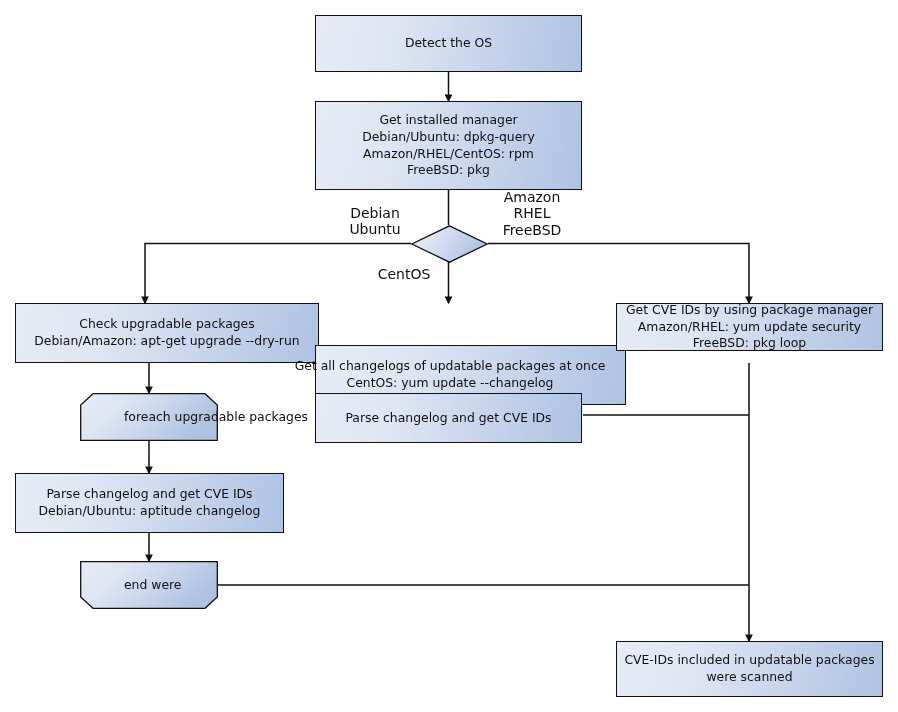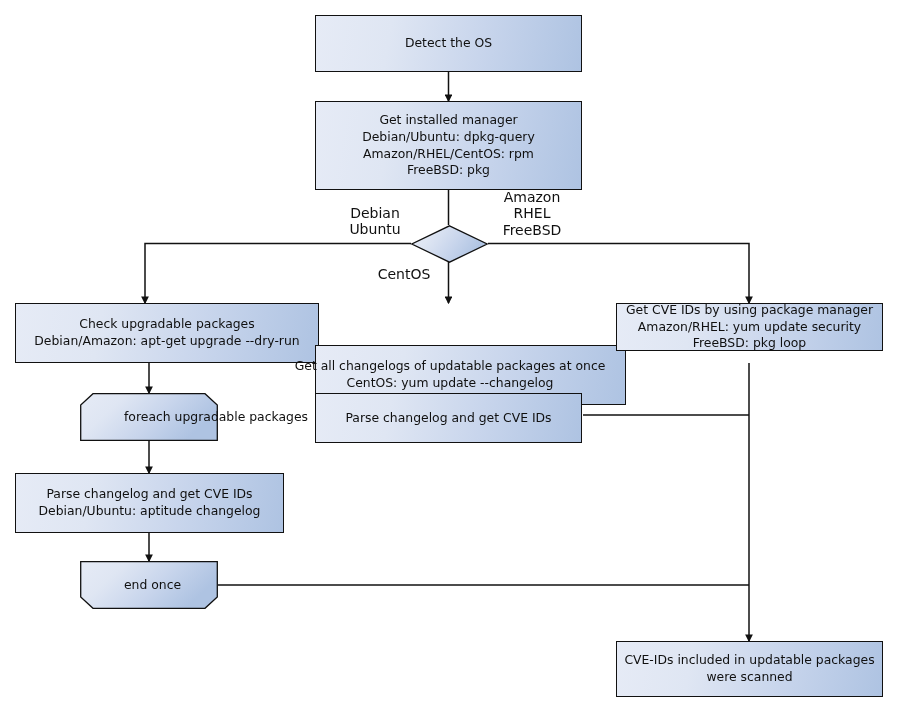--- a/index.html
+++ b/index.html
@@ -174,21 +174,21 @@
       <defs>
         <linearGradient id="gradEL" x1="0" y1="0" x2="1" y2="0.35">
           <stop offset="0%" stop-color="#e6ebf6"></stop>
           <stop offset="30%" stop-color="#dfe6f3"></stop>
           <stop offset="65%" stop-color="#c8d5ec"></stop>
           <stop offset="100%" stop-color="#aec3e2"></stop>
         </linearGradient>
       </defs>
       <polygon points="0.7,0.7 137.3,0.7 137.3,36 125,47.3 13,47.3 0.7,36" fill="url(#gradEL)" stroke="#111111" stroke-width="1.3"></polygon>
     </svg>
-    <div class="label">end once</div>
+    <div class="label">end were</div>
   </div>
 
   <div class="node" style="left:616px;top:641px;width:267px;height:56px;">
     <span>
       <span class="txt">CVE-IDs included in updatable packages</span>
       <span class="txt">were scanned</span>
     </span>
   </div>
 
 </div>

